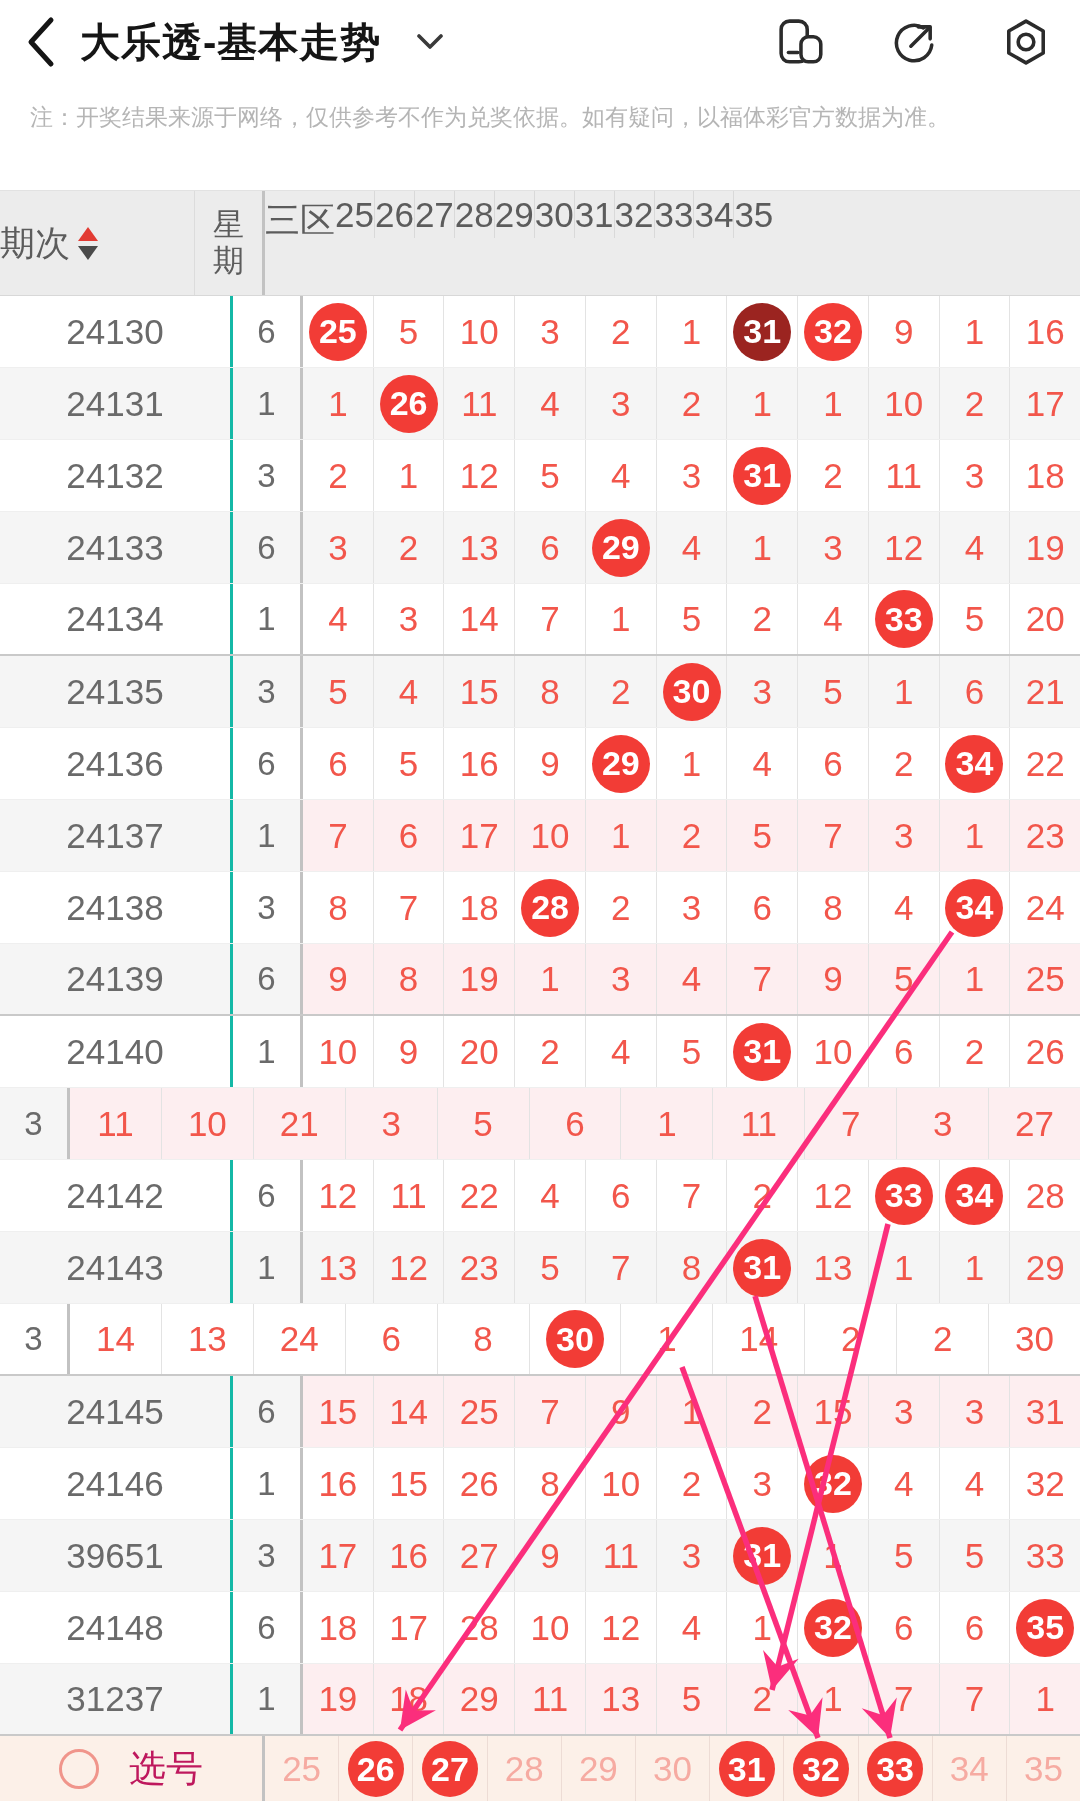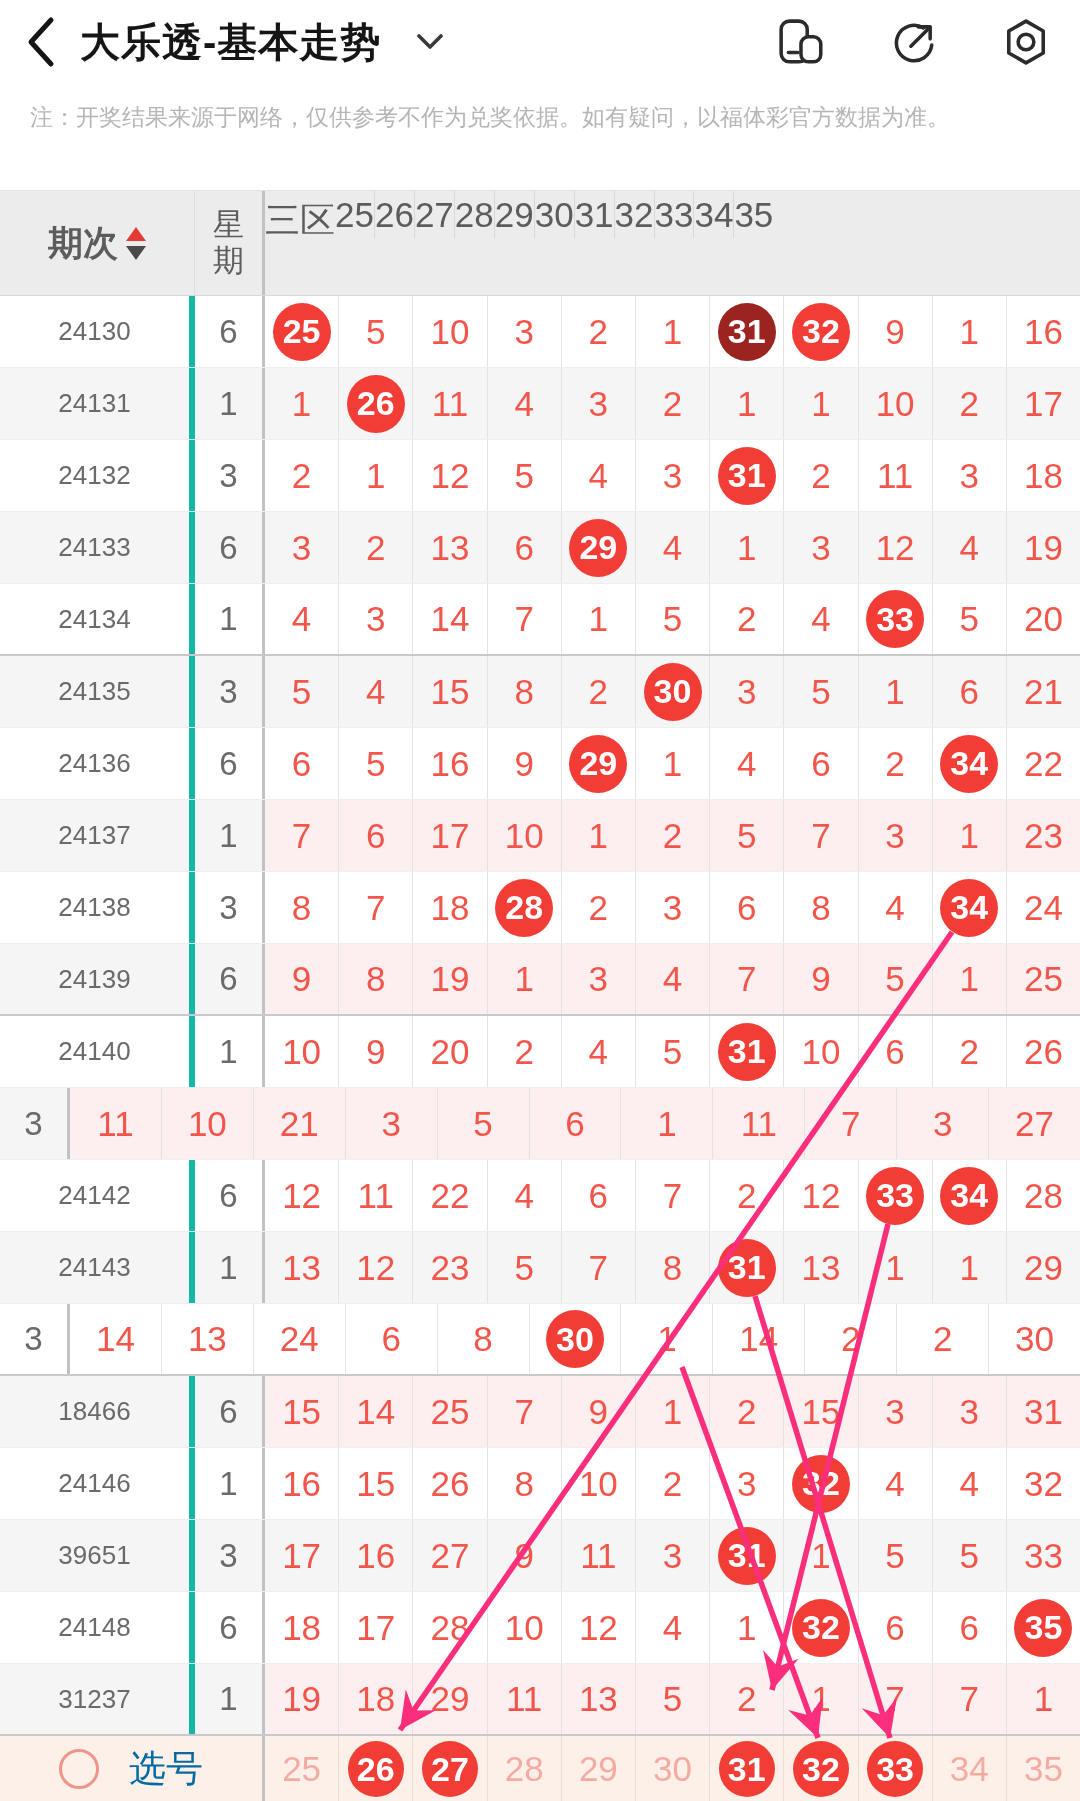--- a/index.html
+++ b/index.html
@@ -15,55 +15,55 @@
   .nav-spacer{flex:1;}
   .nav-icons{display:flex;align-items:center;gap:64px;padding-right:30px;}
   .nav-icons svg{display:block;}
 
   
   .disclaimer{position:absolute;top:102px;left:30px;width:1020px;font-size:23px;color:#b5b5b5;}
 
   
   .table{position:absolute;top:190px;left:0;width:1080px;border-top:1px solid #e2e2e2;}
   .thead{display:flex;height:105px;background:#ececec;border-bottom:1px solid #d8d8d8;}
-  .th-period{width:195px;display:flex;align-items:center;justify-content:center;gap:8px;
-             font-size:35px;color:#5c5c5c;border-right:1px solid #dcdcdc;font-weight:bold;}
+  .th-period{width:195px;display:flex;align-items:center;gap:8px;
+             font-size:35px;color:#5c5c5c;border-right:1px solid #dcdcdc;}
   .sort{display:flex;flex-direction:column;gap:5px;cursor:pointer;}
   .tri-up{width:0;height:0;border-left:10px solid transparent;border-right:10px solid transparent;border-bottom:14px solid #e23b33;}
   .tri-dn{width:0;height:0;border-left:10px solid transparent;border-right:10px solid transparent;border-top:14px solid #4a4a4a;}
   .th-week{width:67px;display:flex;flex-direction:column;align-items:center;justify-content:center;
            font-size:31px;color:#5c5c5c;line-height:1.15;}
   .th-zone-wrap{flex:1;display:flex;flex-direction:row;border-left:3px solid #c2c2c2;}
   .th-zone{height:58px;display:flex;align-items:center;justify-content:center;font-size:35px;color:#5c5c5c;}
   .th-cols{display:flex;height:47px;}
   .th-col{flex:1;display:flex;align-items:center;justify-content:flex-start;justify-content:center;
           font-size:35px;color:#5c5c5c;border-left:1px solid #d9d9d9;}
   .th-col:first-child{border-left:none;}
 
   .trow{display:flex;height:72px;border-bottom:1px solid #efefef;background:#fff;}
   .trow.group-end{border-bottom:2px solid #c9c9c9;}
   .trow.stripe{background:#f5f5f5;}
   .trow.nodraw{background:#f5f5f5;}
-  .cell-period{width:195px;display:flex;align-items:center;justify-content:center;
-               font-size:26px;color:#6a6a6a;border-right:6px solid #14b8a6;}
+  .cell-period{width:233px;display:flex;align-items:center;justify-content:center;
+               font-size:35px;color:#6a6a6a;border-right:3px solid #14b8a6;}
   .cell-week{width:67px;display:flex;align-items:center;justify-content:center;font-size:33px;color:#6a6a6a;}
   .cells{flex:1;display:flex;border-left:3px solid #c2c2c2;background:#fff;}
   .trow.stripe .cells{background:#f5f5f5;}
   .trow.nodraw .cells{background:#fdeef0;}
   .cell{flex:1;display:flex;align-items:center;justify-content:center;
         font-size:35px;color:#f2564b;border-left:1px solid #e3e3e3;}
   .cell:first-child{border-left:none;}
   .hit{width:58px;height:58px;border-radius:50%;background:#f23c36;color:#fff;
        display:flex;align-items:center;justify-content:center;font-size:34px;font-weight:700;flex:none;}
   .hit.dark{background:#9b2420;}
 
   
   .sel-row{display:flex;height:66px;background:#fcf0e8;}
   .sel-label{width:262px;display:flex;align-items:center;justify-content:center;gap:30px;
-             font-size:37px;color:#0369a1;}
+             font-size:37px;color:#be185d;}
   .sel-circle{width:40px;height:40px;border:3px solid #f0958b;border-radius:50%;cursor:pointer;}
   .sel-nums{flex:1;display:flex;border-left:3px solid #c2c2c2;}
   .sel-num{flex:1;display:flex;align-items:center;justify-content:center;
            font-size:35px;color:#f6aba2;border-left:1px solid #eddcd5;cursor:pointer;}
   .sel-num:first-child{border-left:none;}
   .sel-num .hit{width:56px;height:56px;}
 
   
   .arrows{position:absolute;top:0;left:0;width:1080px;height:1801px;pointer-events:none;z-index:6;}
 </style>
@@ -418,21 +418,21 @@
               <span class="hit">30</span>
             </div>
             <div class="cell">1</div>
             <div class="cell">14</div>
             <div class="cell">2</div>
             <div class="cell">2</div>
             <div class="cell">30</div>
           </div>
         </div>
         <div class="trow nodraw">
-          <div class="cell-period">18466</div>
+          <div class="cell-period">24145</div>
           <div class="cell-week">6</div>
           <div class="cells">
             <div class="cell">15</div>
             <div class="cell">14</div>
             <div class="cell">25</div>
             <div class="cell">7</div>
             <div class="cell">9</div>
             <div class="cell">1</div>
             <div class="cell">2</div>
             <div class="cell">15</div>

